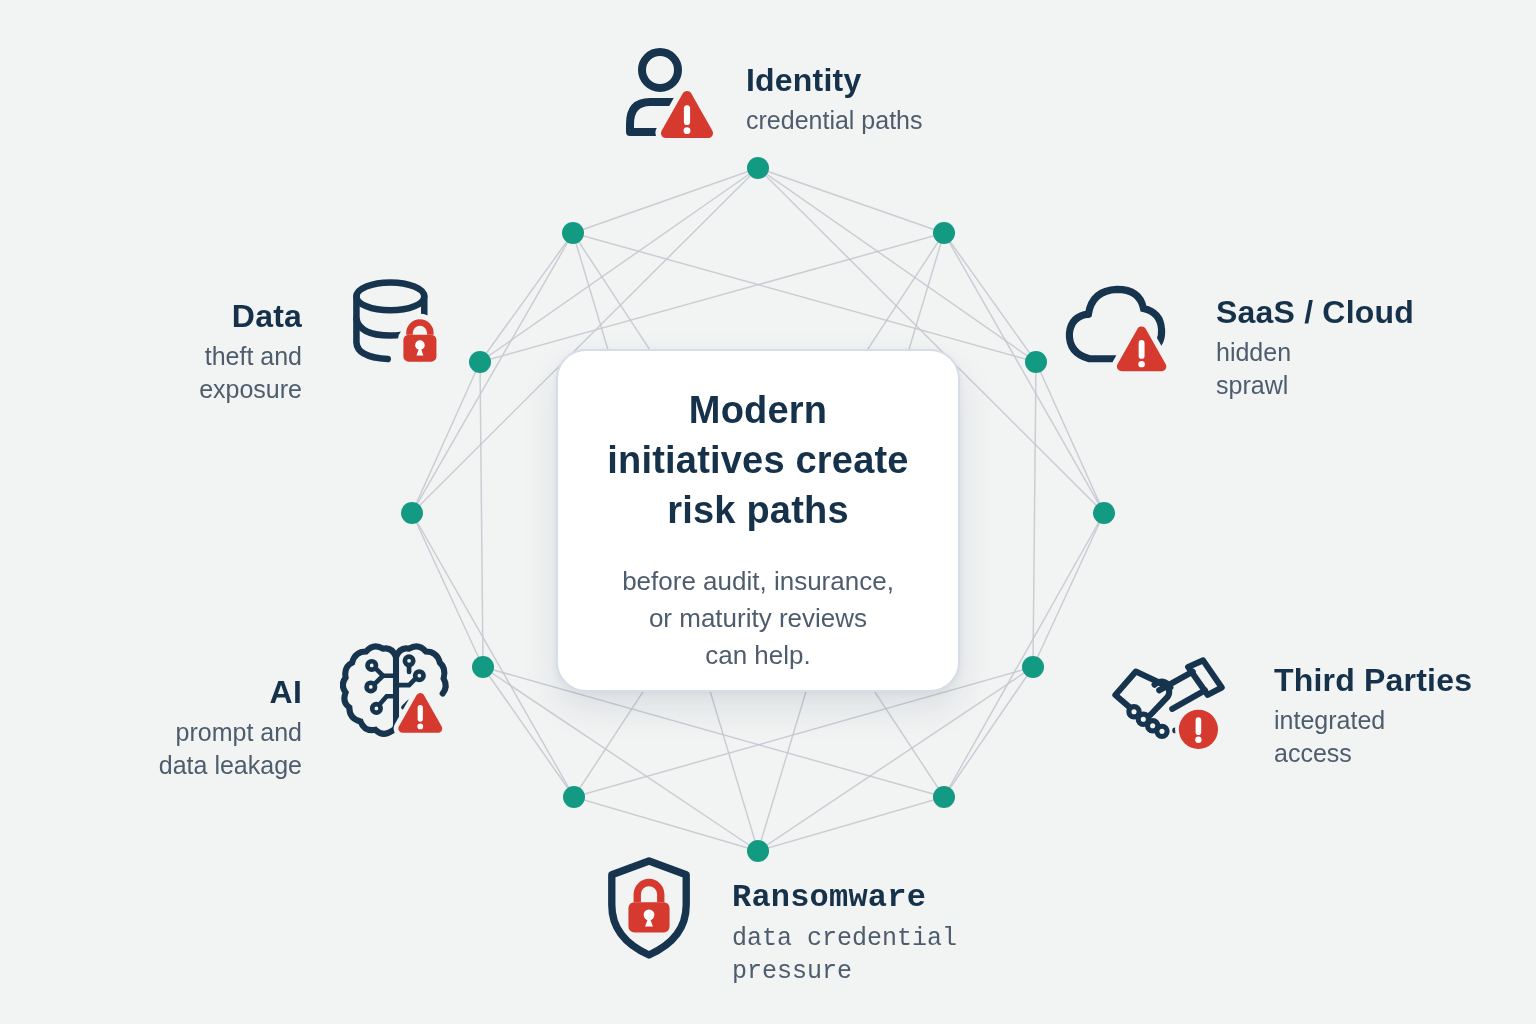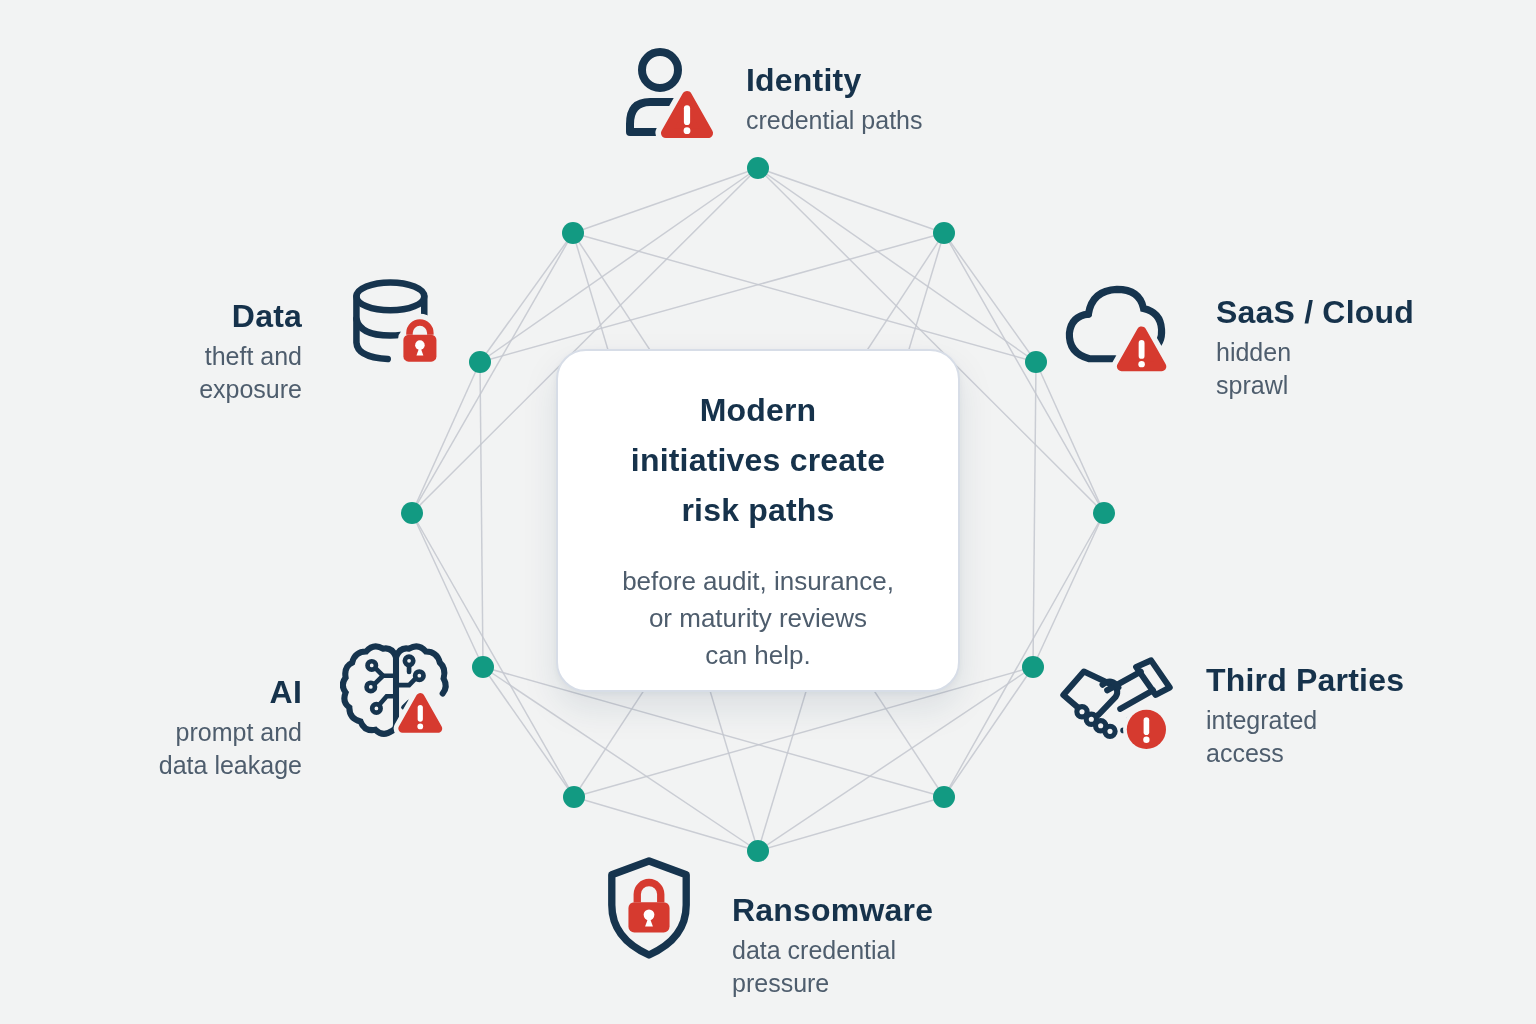--- a/index.html
+++ b/index.html
@@ -13,21 +13,21 @@
   .net{position:absolute;left:0;top:0;z-index:1;}
   
   .card{
     position:absolute;left:556px;top:349px;width:404px;height:343px;
     background:#FFFFFF;border:2px solid #D7DDE7;border-radius:30px;
     box-shadow:0 16px 36px rgba(23,52,78,.10),0 2px 6px rgba(23,52,78,.05);
     z-index:2;box-sizing:border-box;
     display:flex;flex-direction:column;align-items:center;justify-content:flex-start;
     text-align:center;
   }
-  .card-title{margin-top:34px;font-size:32px;line-height:50px;font-weight:700;color:#16324B;letter-spacing:.2px;}
+  .card-title{margin-top:34px;font-size:38px;line-height:50px;font-weight:700;color:#16324B;letter-spacing:.2px;}
   .card-sub{margin-top:28px;font-size:26px;line-height:37px;color:#4E5D6D;}
   
   .callout{position:absolute;display:flex;align-items:flex-start;z-index:3;}
   .callout .txt{display:flex;flex-direction:column;}
   .c-title{font-size:32px;font-weight:700;color:#16324B;line-height:40px;letter-spacing:.2px;}
   .c-sub{margin-top:4px;font-size:25px;line-height:33px;color:#4E5D6D;}
   .align-right .txt{text-align:right;}
   .icon{flex:none;line-height:0;}
   svg{display:block;}
 </style>
@@ -132,21 +132,21 @@
     </div>
     <div class="txt" style="margin-top:16px;">
       <div class="c-title">SaaS / Cloud</div>
       <div class="c-sub">
         <div>hidden</div>
         <div>sprawl</div>
       </div>
     </div>
   </div>
 
-  <div class="callout" style="left:1054px;top:648px;gap:26px;">
+  <div class="callout" style="left:1106px;top:648px;gap:42px;">
     <div class="icon">
       <svg width="126" height="106" viewBox="0 0 135 105" fill="none">
         <path d="M88 16 L104 9 L124 38 L109 46 Z" fill="#F2F3F3" stroke="#16344E" stroke-width="6.5" stroke-linejoin="round"></path>
         <path d="M10 46 L32 21 L62 35 Q71 40 66 48 L48 67 Q40 74 32 65 Z" fill="#F2F3F3" stroke="#16344E" stroke-width="6.5" stroke-linejoin="round"></path>
         <path d="M93 21 L57 41 M106 41 L71 61" stroke="#16344E" stroke-width="6.5" stroke-linecap="round"></path>
         <path d="M52 35 Q62 27 69 38" stroke="#16344E" stroke-width="6.5" stroke-linecap="round"></path>
         <circle cx="30" cy="64" r="5.5" fill="#F2F3F3" stroke="#16344E" stroke-width="5.5"></circle>
         <circle cx="40" cy="72" r="5.5" fill="#F2F3F3" stroke="#16344E" stroke-width="5.5"></circle>
         <circle cx="50" cy="79" r="5.5" fill="#F2F3F3" stroke="#16344E" stroke-width="5.5"></circle>
         <circle cx="60" cy="85" r="5.5" fill="#F2F3F3" stroke="#16344E" stroke-width="5.5"></circle>
@@ -170,21 +170,21 @@
   <div class="callout" style="left:602px;top:854px;gap:36px;">
     <div class="icon">
       <svg width="94" height="108" viewBox="0 0 96 110" fill="none">
         <path d="M48 7 L86 21 V52 Q86 86 48 103 Q10 86 10 52 V21 Z" stroke="#16344E" stroke-width="7.5" stroke-linejoin="round"></path>
         <path d="M36 49 V41 A12 12 0 0 1 60 41 V49" stroke="#D63A2F" stroke-width="7.5" fill="none"></path>
         <rect x="27" y="49" width="42" height="31" rx="6" fill="#D63A2F"></rect>
         <circle cx="48" cy="62" r="5.5" fill="#FFFFFF"></circle>
         <path d="M48 63 L44 74 H52 Z" fill="#FFFFFF"></path>
       </svg>
     </div>
-    <div class="txt" style="margin-top:36px;">
+    <div class="txt" style="margin-top:24px;font-family:Liberation Mono, monospace;">
       <div class="c-title">Ransomware</div>
       <div class="c-sub">
         <div>data credential</div>
         <div>pressure</div>
       </div>
     </div>
   </div>
 
   <div class="callout align-right" style="right:1084px;top:634px;gap:38px;">
     <div class="txt" style="margin-top:38px;">

